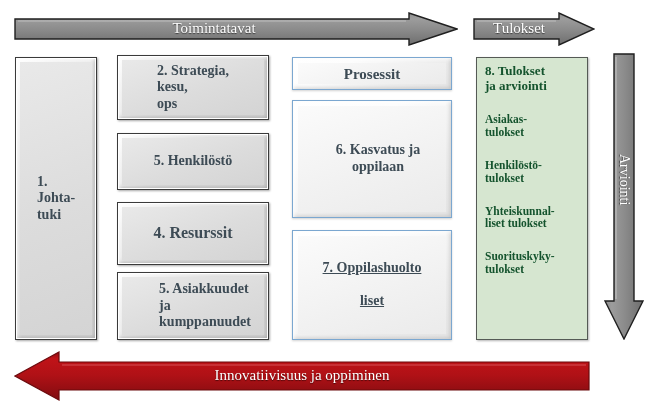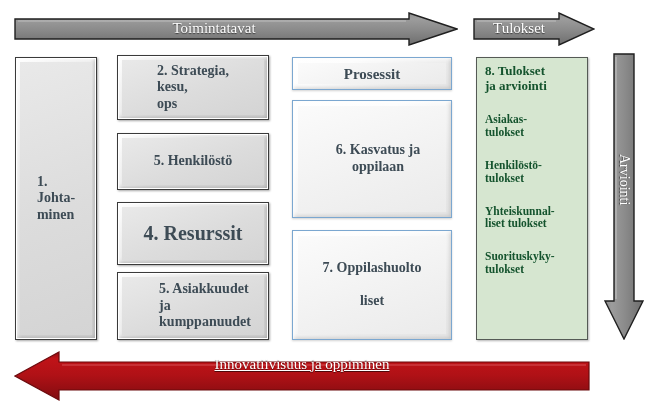--- a/index.html
+++ b/index.html
@@ -129,39 +129,39 @@
       <polyline points="4,9 83,9" fill="none" stroke="#c9c9c9" stroke-width="1.2" opacity=".75"></polyline>
     </svg>
   </div>
   <div class="arrowlabel" style="left:473px;top:14px;width:92px;height:28px;font-size:15px;">Tulokset</div>
 
   <div class="bevel" style="left:15px;top:57px;width:82px;height:283px;font-size:14px;">
     <span class="inner"></span>
     <span class="txt">
       <span>1.</span><br>
       <span>Johta-</span><br>
-      <span>minen</span>
+      <span>tuki</span>
     </span>
   </div>
 
   <div class="bevel" style="left:117px;top:55px;width:152px;height:65px;font-size:14px;">
     <span class="inner"></span>
     <span class="txt">
       <span>2. Strategia,</span><br>
       <span>kesu,</span><br>
       <span>ops</span>
     </span>
   </div>
 
   <div class="bevel" style="left:117px;top:133px;width:152px;height:57px;font-size:14px;">
     <span class="inner"></span>
     <span class="txt">5. Henkilöstö</span>
   </div>
 
-  <div class="bevel" style="left:117px;top:202px;width:152px;height:63px;font-size:20px;">
+  <div class="bevel" style="left:117px;top:202px;width:152px;height:63px;font-size:16px;">
     <span class="inner"></span>
     <span class="txt">4. Resurssit</span>
   </div>
 
   <div class="bevel" style="left:117px;top:272px;width:152px;height:68px;font-size:14px;padding-left:24px;">
     <span class="inner"></span>
     <span class="txt">
       <span>5. Asiakkuudet</span><br>
       <span>ja</span><br>
       <span>kumppanuudet</span>
@@ -172,21 +172,21 @@
     <span class="txt">Prosessit</span>
   </div>
 
   <div class="pbox" style="left:292px;top:100px;width:160px;height:118px;font-size:14px;padding-left:12px;">
     <span class="txt">
       <span>6. Kasvatus ja</span><br>
       <span>oppilaan</span>
     </span>
   </div>
 
-  <div class="pbox" style="left:292px;top:230px;width:160px;height:110px;font-size:14px;">
+  <div class="pbox" style="left:292px;top:230px;width:160px;height:110px;font-size:14px;text-decoration:underline;">
     <span class="txt">
       <span>7. Oppilashuolto</span><br>
       <br>
       <span>liset</span>
     </span>
   </div>
 
   <div class="greenbox" style="left:476px;top:57px;width:112px;height:283px;">
     <div class="hd">
       <span>8. Tulokset</span><br>
@@ -233,15 +233,15 @@
           <stop offset="0%" stop-color="#8e0d11"></stop>
           <stop offset="14%" stop-color="#c01318"></stop>
           <stop offset="48%" stop-color="#b01116"></stop>
           <stop offset="100%" stop-color="#800c10"></stop>
         </linearGradient>
       </defs>
       <polygon points="1,25 45,1 45,11 575,11 575,39 45,39 45,49" fill="url(#gD)" stroke="#6b0a0d" stroke-width="1.2" stroke-linejoin="miter"></polygon>
       <polyline points="48,14 572,14" fill="none" stroke="#d9595c" stroke-width="1.4" opacity=".6"></polyline>
     </svg>
   </div>
-  <div class="arrowlabel" style="left:14px;top:344px;width:576px;height:40px;font-size:15px;text-decoration:underline;">Innovatiivisuus ja oppiminen</div>
+  <div class="arrowlabel" style="left:14px;top:355px;width:576px;height:40px;font-size:15px;">Innovatiivisuus ja oppiminen</div>
 
 </div>
 
 </body></html>

